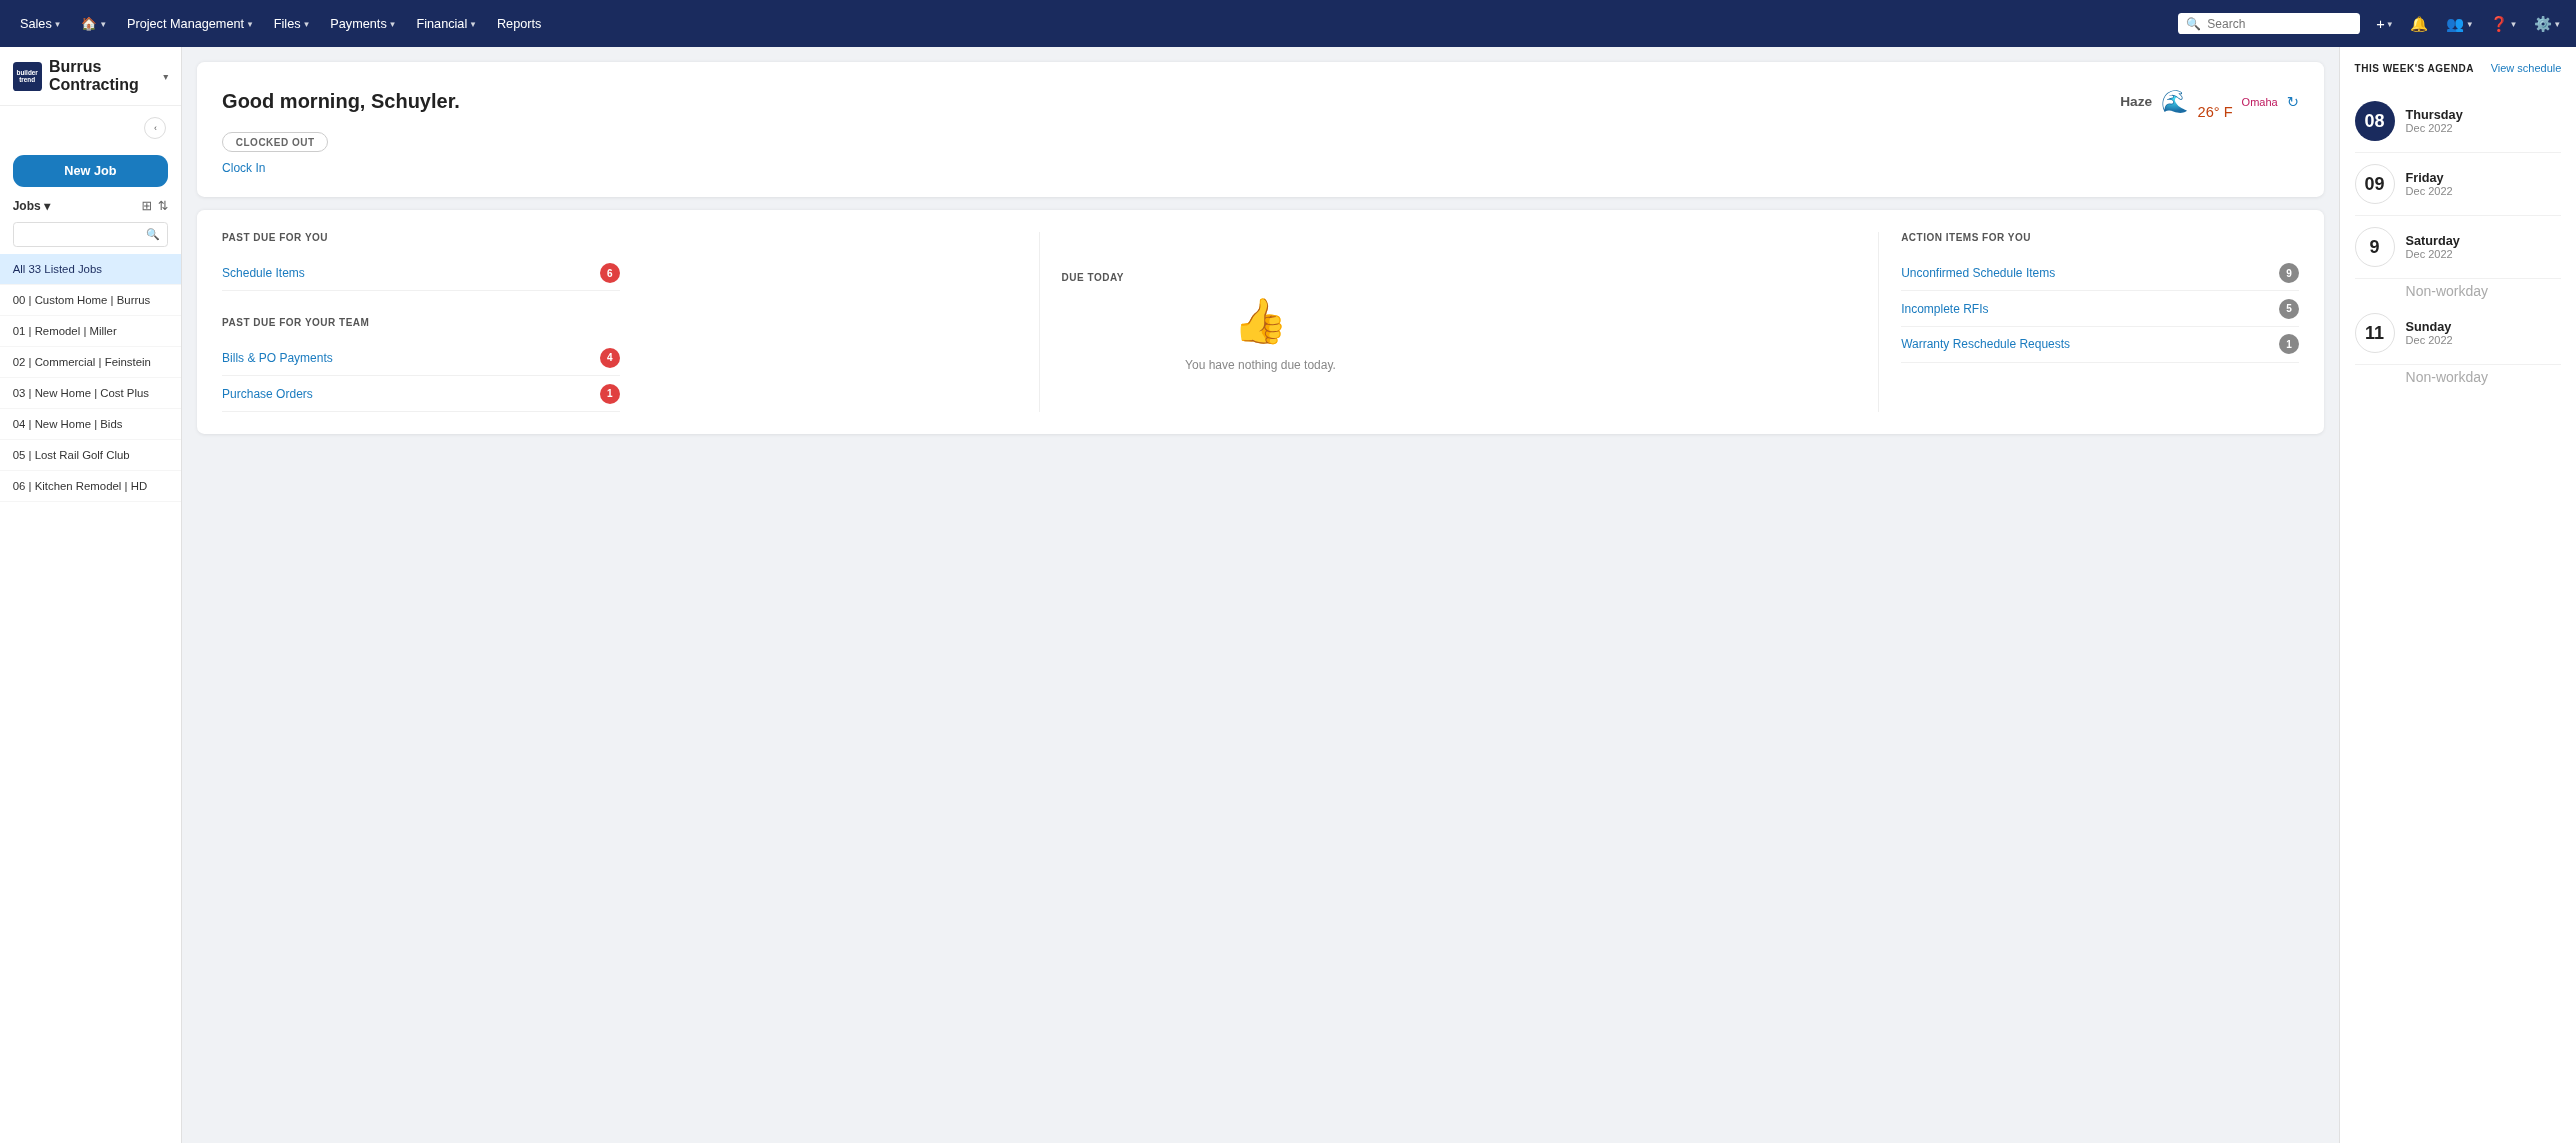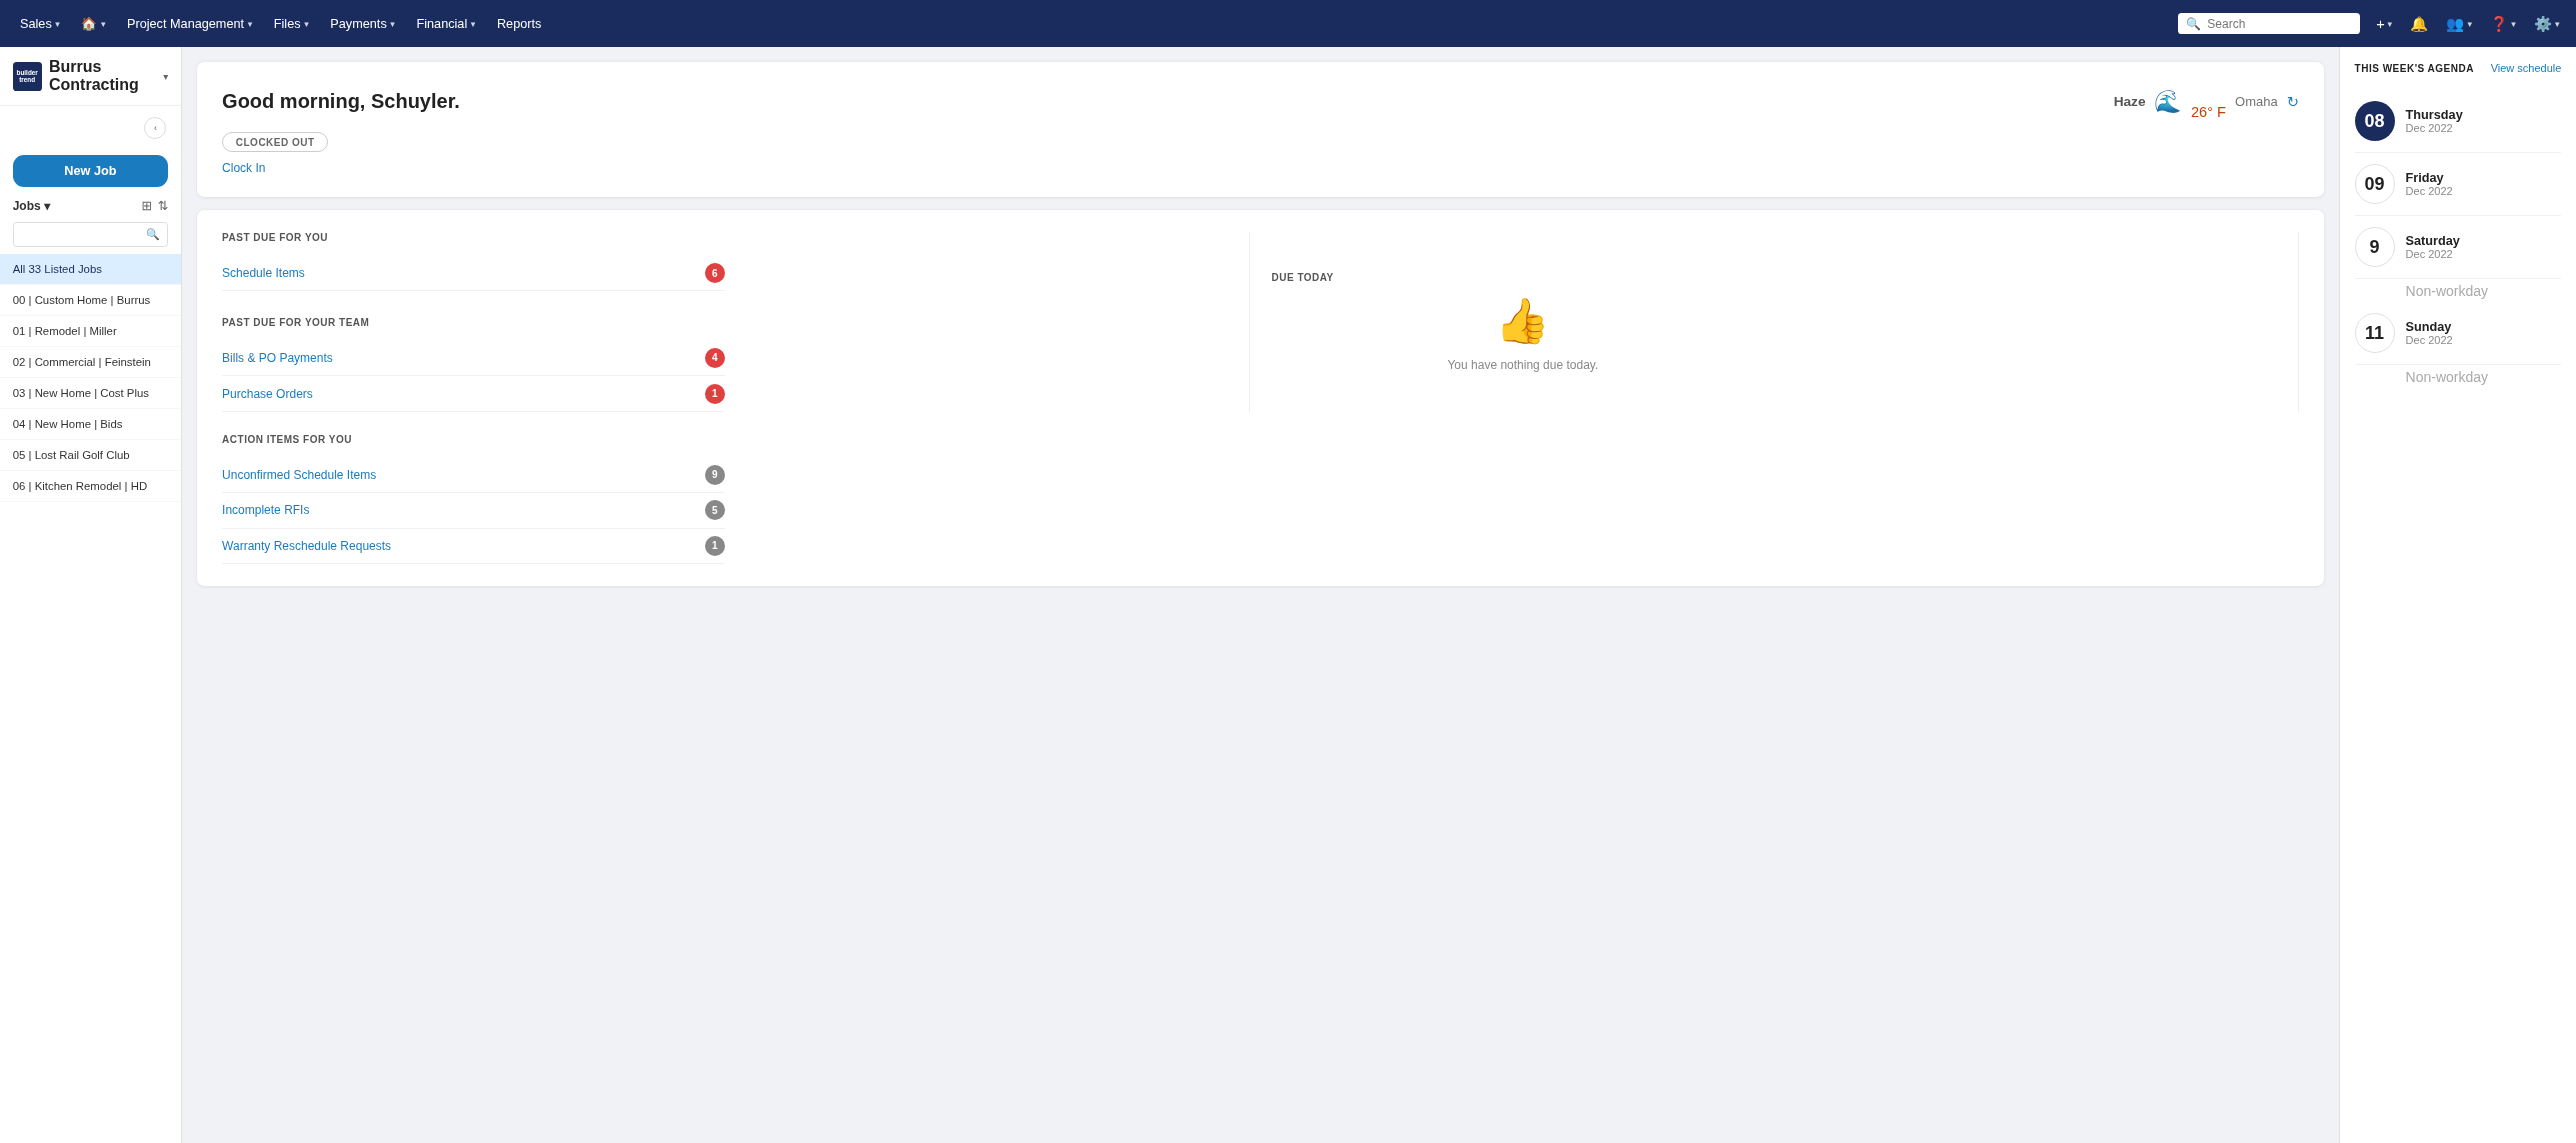--- a/index.html
+++ b/index.html
@@ -168,21 +168,21 @@
       font-size: 20px; font-weight: 700; color: #222;
     }
     .weather-section {
       display: flex; align-items: center; gap: 9px;
     }
     .weather-label { font-size: 13.7px; color: #555; font-weight: 600; }
     .weather-icon {
       font-size: 22px;
     }
     .weather-temp { font-size: 14.6px; color: #c2410c; font-weight: 500; margin-top: 20px; }
-    .weather-city { font-size: 13px; color: #737373; }
+    .weather-city { font-size: 11px; color: #be185d; }
     .weather-refresh { font-size: 14.6px; color: #1a7bbf; cursor: pointer; }
     .clocked-out-badge {
       display: inline-block;
       border: 0.9px solid #ccc;
       border-radius: 18px;
       padding: 3.6px 12.7px;
       font-size: 10px;
       color: #666;
       font-weight: 600;
       letter-spacing: 0.5px;
@@ -197,21 +197,21 @@
       text-decoration: none;
     }
 
     
     .dashboard-card {
       background: white;
       border-radius: 7.3px;
       padding: 22px 25.5px;
       box-shadow: 0 0.9px 3.6px rgba(0,0,0,0.08);
       display: grid;
-      grid-template-columns: 1fr 1fr 1fr 1fr;
+      grid-template-columns: 1fr 1fr 1fr 1fr 1fr;
       gap: 22px;
     }
     .dash-section-title {
       font-size: 10px;
       font-weight: 700;
       color: #555;
       letter-spacing: 0.5px;
       text-transform: uppercase;
       margin-bottom: 12.7px;
     }

